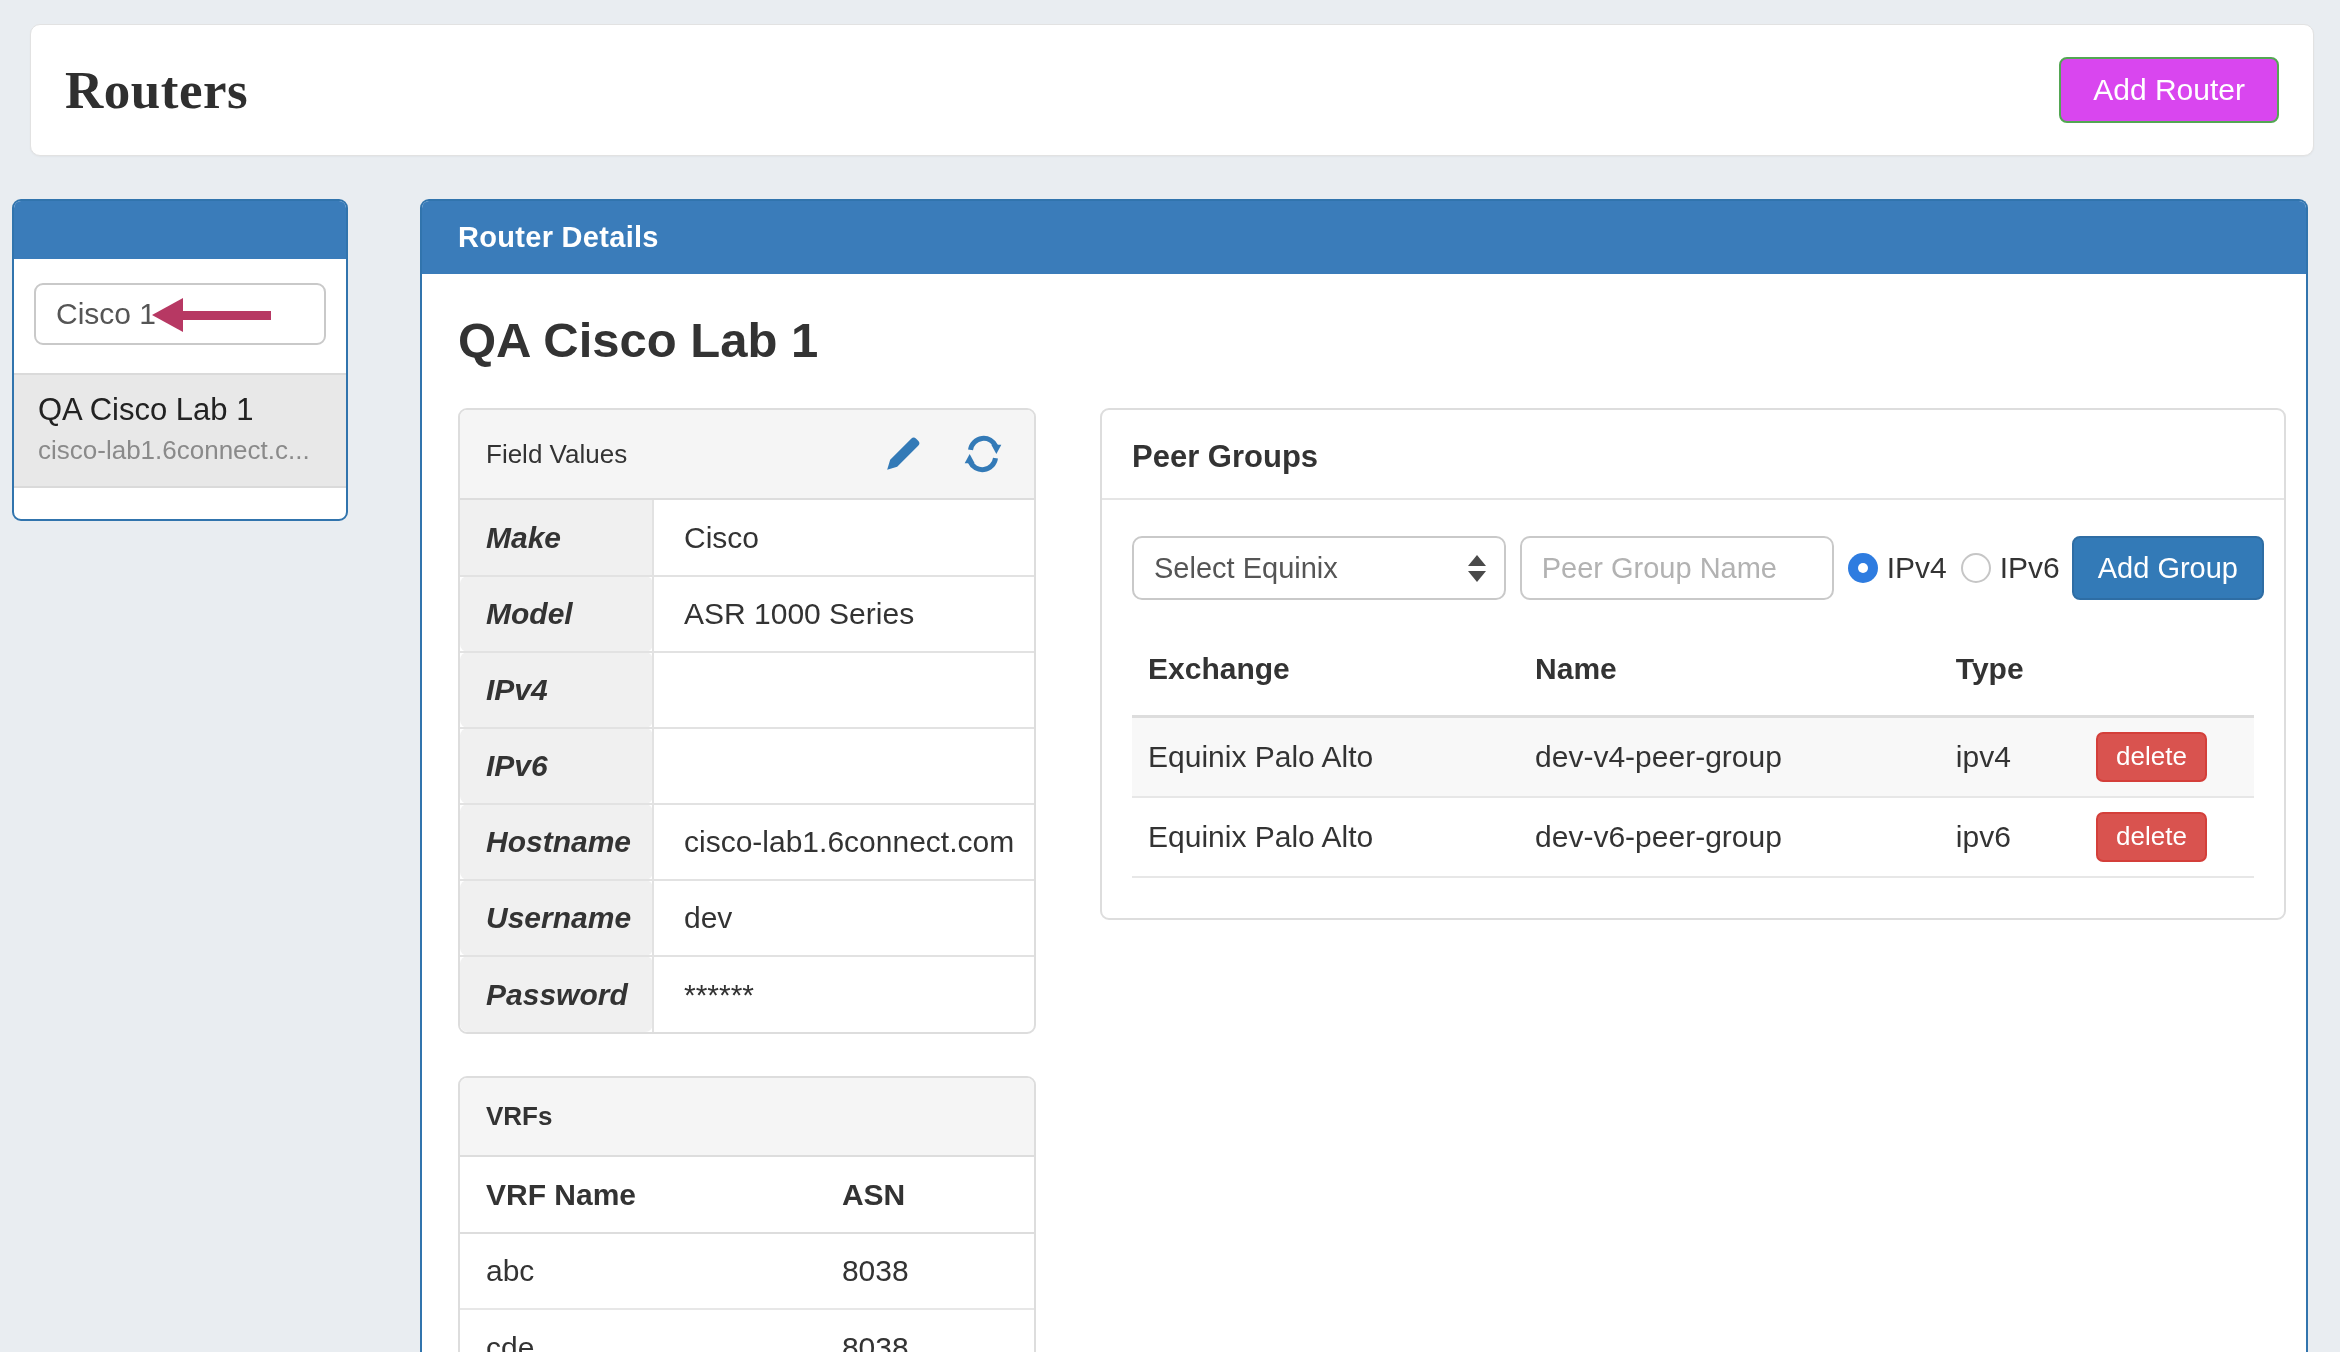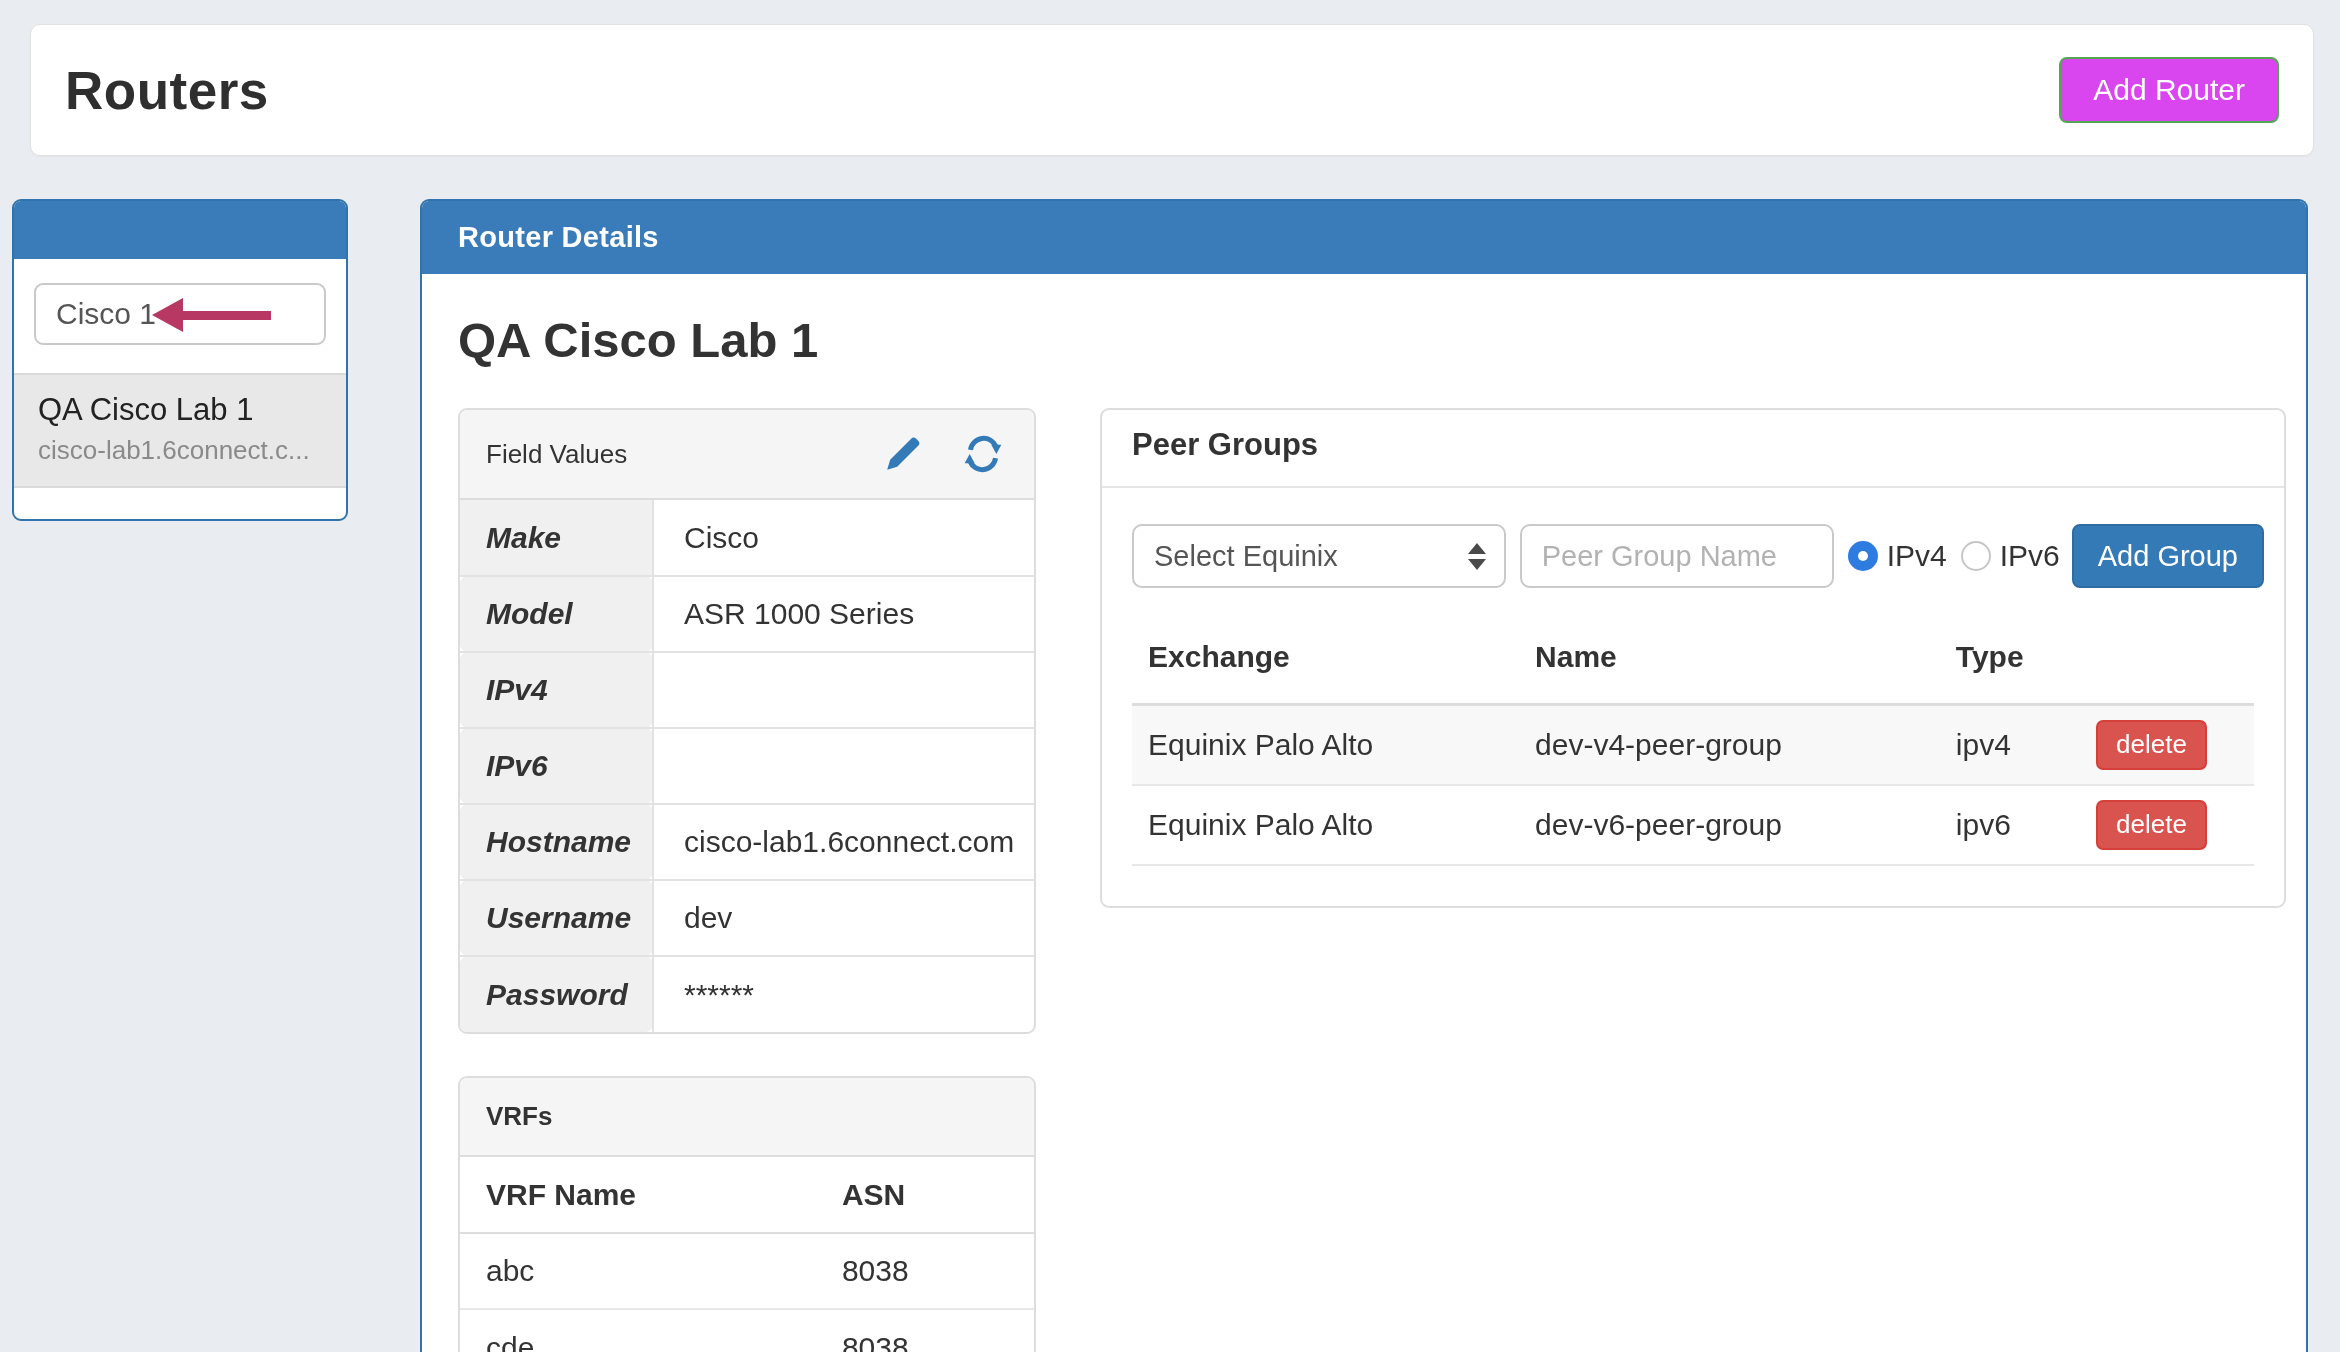--- a/index.html
+++ b/index.html
@@ -11,21 +11,21 @@
     color:#333;
   }
 
   
   .header-card {
     position:absolute; left:30px; top:24px; width:2284px; height:132px;
     background:#fff; border:1px solid #e2e2e2; border-radius:10px;
     display:flex; align-items:center; padding:0 34px;
     box-shadow:0 1px 2px rgba(0,0,0,.04);
   }
-  .page-title { font-size:53px; font-weight:bold; color:#2f2f2f; letter-spacing:.5px; }
+  .page-title { font-size:53px; font-weight:bold; color:#2f2f2f; letter-spacing:.5px;font-family:Liberation Serif, serif; }
   .btn { display:inline-flex; align-items:center; justify-content:center; cursor:pointer;
          font-family:inherit; border-radius:8px; white-space:nowrap; }
   .btn-add-router {
     margin-left:auto; height:66px; padding:0 32px;
     background:#d946ef; border:2px solid #53a753; color:#fff; font-size:30px;
   }
 
   
   .sidebar {
     position:absolute; left:12px; top:199px; width:336px; height:322px;
@@ -96,21 +96,21 @@
   .vrfs-panel { margin-top:42px; }
   table.vrf { width:100%; border-collapse:collapse; }
   table.vrf th, table.vrf td { font-size:30px; text-align:left; height:76px; padding:18px 18px 18px 26px; }
   table.vrf th { font-weight:bold; border-bottom:2px solid #ddd; }
   table.vrf td { border-bottom:2px solid #e7e7e7; }
   table.vrf tr:last-child td { border-bottom:none; }
   .col-vrfname { width:62%; }
 
   
   .pg-panel { min-height:492px; padding-bottom:40px; }
-  .pg-title { font-size:31px; font-weight:bold; color:#333; padding:17px 30px 23px;border-radius:7px; }
+  .pg-title { font-size:31px; font-weight:bold; color:#333; padding:29px 30px 23px;border-radius:7px; }
   .pg-divider { border-bottom:2px solid #e5e5e5; }
   .pg-controls { display:flex; align-items:center; padding:36px 20px 10px 30px; }
   .select-box {
     width:420px; height:64px; border:2px solid #c9c9c9; border-radius:10px;
     display:flex; align-items:center; padding:0 18px 0 20px; background:#fff; cursor:pointer;
   }
   .select-box .select-text { font-size:29px; color:#555; }
   .select-caret { margin-left:auto; display:flex; flex-direction:column; align-items:center; }
   .select-caret .up {
     width:0; height:0; border-left:9px solid transparent; border-right:9px solid transparent;

